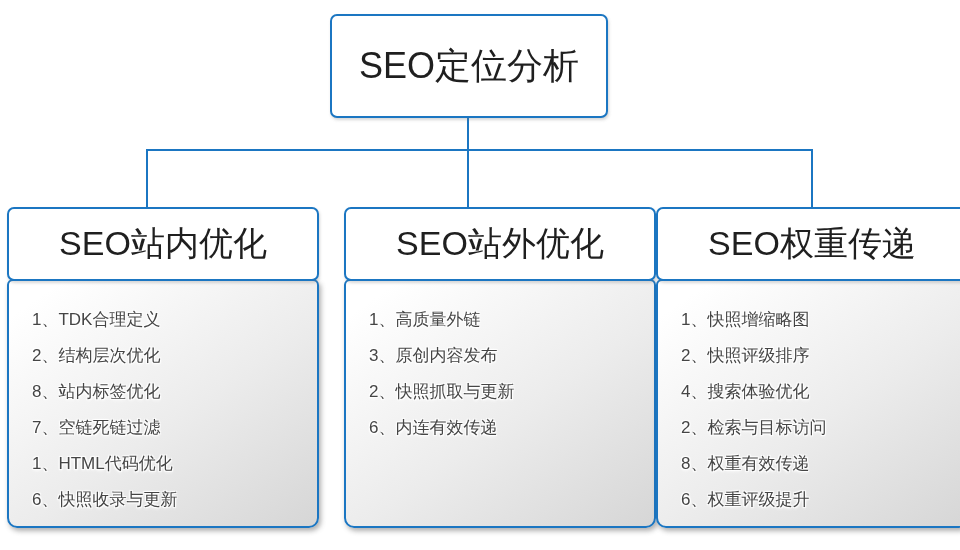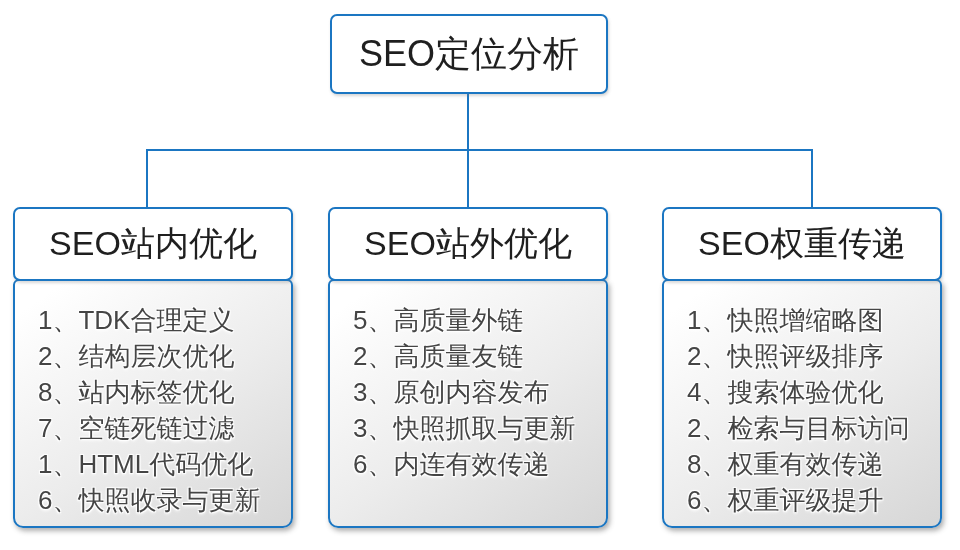--- a/index.html
+++ b/index.html
@@ -21,33 +21,33 @@
   }
   
   .connector{position:absolute;background:var(--line);}
   .conn-root-drop{left:467px;top:94px;width:2px;height:56px;}
   .conn-horizontal{left:146px;top:149px;width:667px;height:2px;}
   .conn-drop-left{left:146px;top:149px;width:2px;height:58px;}
   .conn-drop-mid{left:467px;top:149px;width:2px;height:58px;}
   .conn-drop-right{left:811px;top:149px;width:2px;height:58px;}
   
   .root-box{
-    position:absolute;left:330px;top:14px;width:278px;height:80px;
+    position:absolute;left:330px;top:14px;width:278px;height:104px;
     background:var(--box-bg);
     border:2px solid var(--line);
     border-radius:7px;
     display:flex;align-items:center;justify-content:center;
     font-size:36px;color:var(--header-text);
     box-shadow:1px 2px 3px rgba(120,120,120,0.30);
     white-space:nowrap;
   }
   
-  .branch{position:absolute;top:207px;width:280px;margin-left:6px;}
+  .branch{position:absolute;top:207px;width:312px;}
   .branch-1{left:7px;}
-  .branch-2{left:322px;}
+  .branch-2{left:344px;}
   .branch-3{left:656px;}
   .branch-header{
     position:relative;z-index:2;
     height:74px;
     background:var(--box-bg);
     border:2px solid var(--line);
     border-radius:7px;
     display:flex;align-items:center;justify-content:center;
     font-size:34px;color:var(--header-text);
     box-shadow:1px 2px 3px rgba(120,120,120,0.28);
@@ -58,21 +58,21 @@
     margin-top:-2px;
     height:249px;
     border:2px solid var(--line);
     border-radius:6px 6px 10px 10px;
     background:linear-gradient(145deg,var(--list-top) 8%,#ECECEC 55%,var(--list-bottom) 100%);
     box-shadow:2px 3px 5px rgba(80,80,80,0.45);
     padding:21px 0 0 23px;
   }
   .list-item{
     height:36px;line-height:36px;
-    font-size:26px;color:var(--item-text);
+    font-size:17px;color:var(--item-text);
     white-space:nowrap;
     text-shadow:
       -1px -1px 1px #fff, 1px -1px 1px #fff,
       -1px  1px 1px #fff, 1px  1px 1px #fff,
        0    2px 3px rgba(255,255,255,0.9);
   }
 </style>
 </head>
 <body>
 
@@ -94,24 +94,23 @@
       <div class="list-item">8、站内标签优化</div>
       <div class="list-item">7、空链死链过滤</div>
       <div class="list-item">1、HTML代码优化</div>
       <div class="list-item">6、快照收录与更新</div>
     </div>
   </div>
 
   <div class="branch branch-2">
     <div class="branch-header">SEO站外优化</div>
     <div class="branch-list">
-      <div class="list-item">5、高质量外链</div>
-      <div class="list-item">2、高质量友链</div>
+      <div class="list-item">1、高质量外链</div>
       <div class="list-item">3、原创内容发布</div>
-      <div class="list-item">3、快照抓取与更新</div>
+      <div class="list-item">2、快照抓取与更新</div>
       <div class="list-item">6、内连有效传递</div>
     </div>
   </div>
 
   <div class="branch branch-3">
     <div class="branch-header">SEO权重传递</div>
     <div class="branch-list">
       <div class="list-item">1、快照增缩略图</div>
       <div class="list-item">2、快照评级排序</div>
       <div class="list-item">4、搜索体验优化</div>

